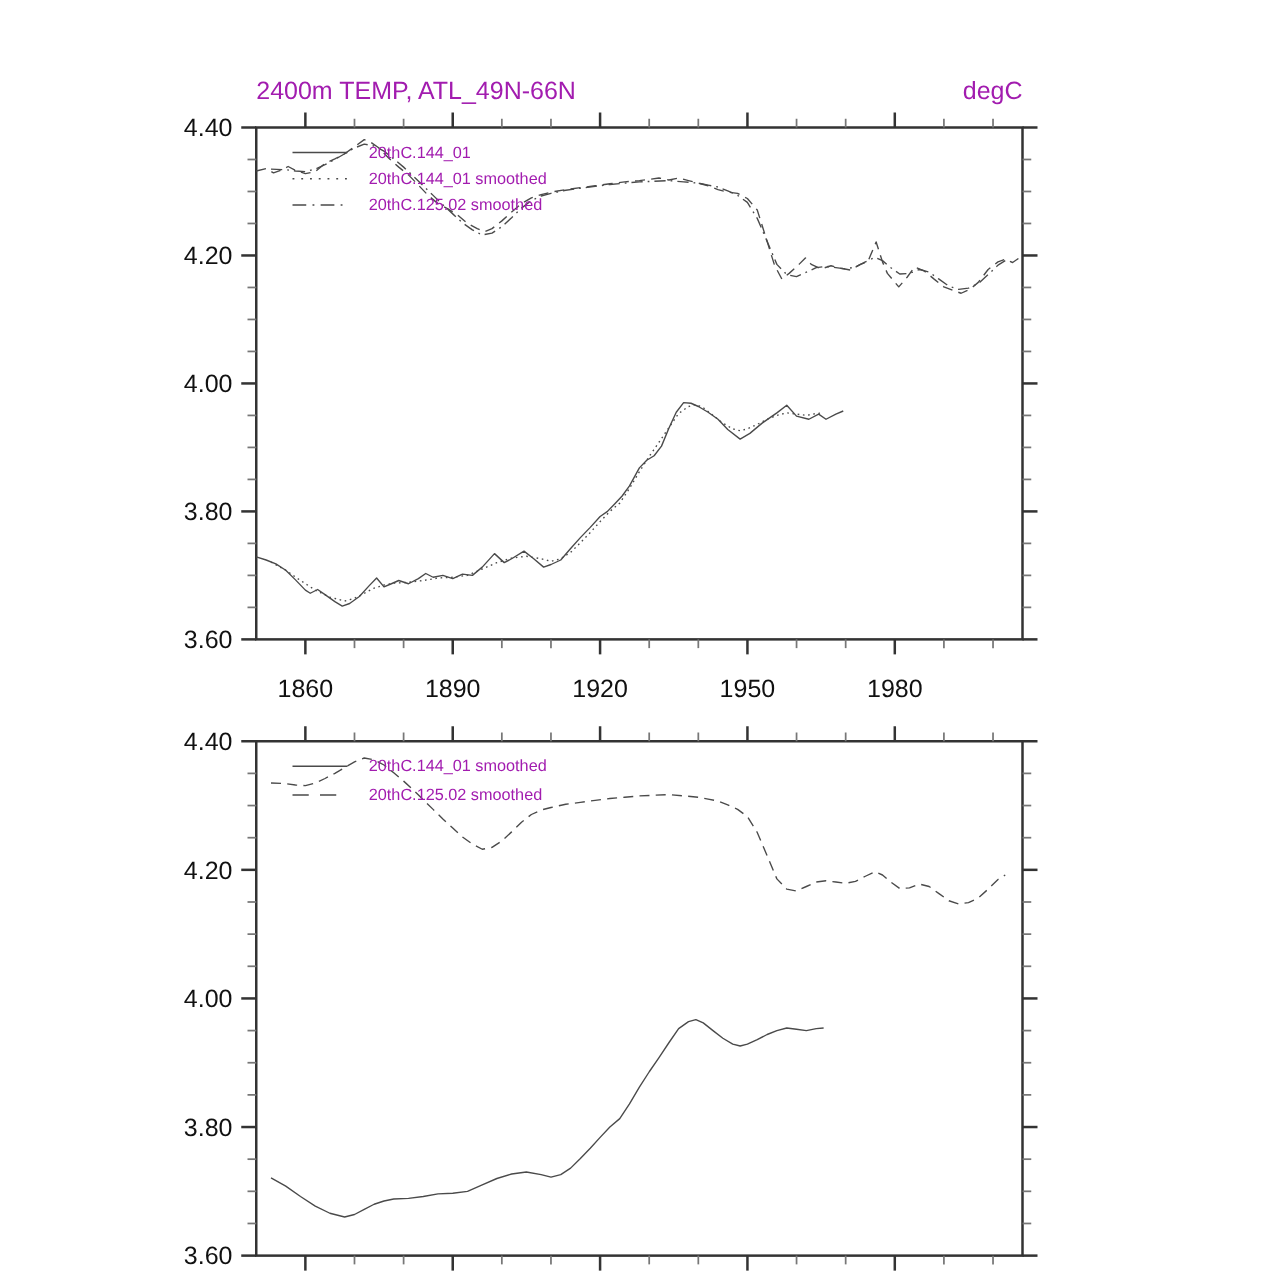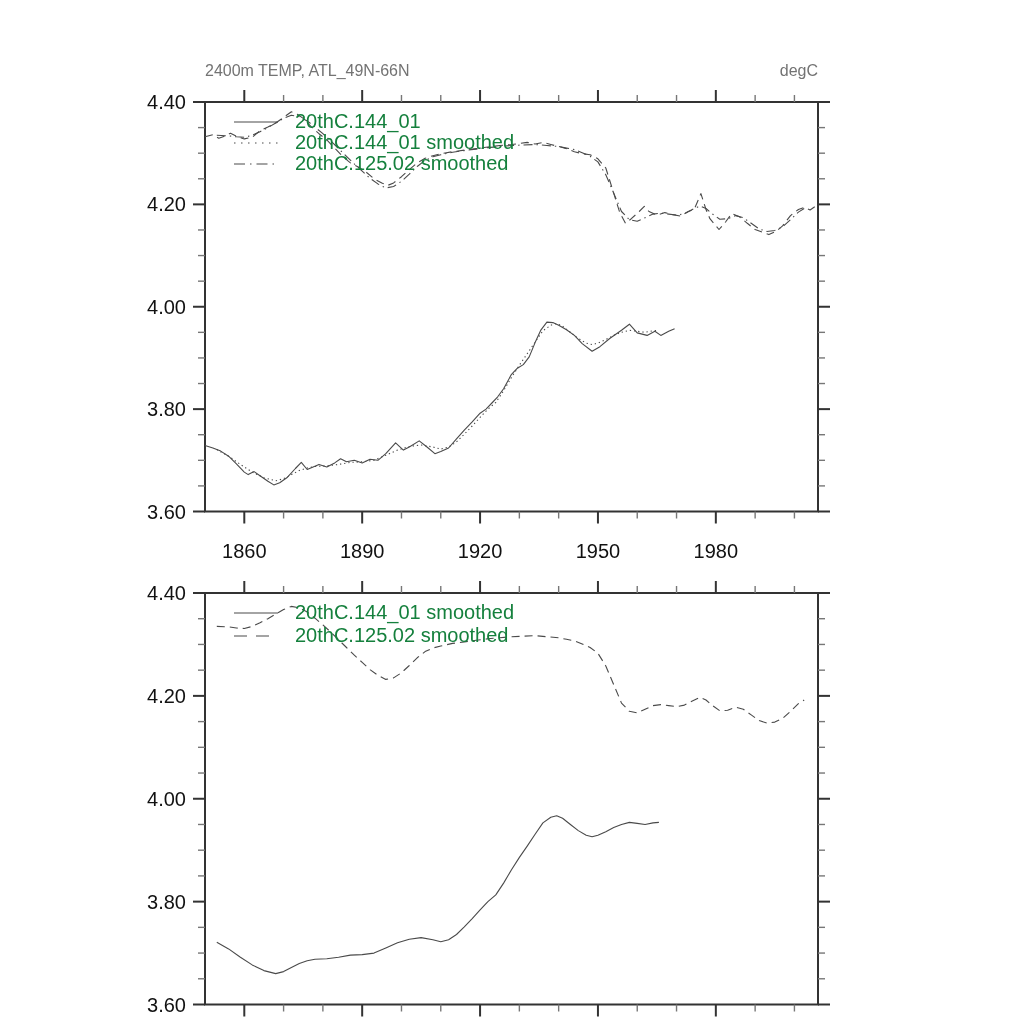--- a/index.html
+++ b/index.html
@@ -1,27 +1,27 @@
 <!DOCTYPE html>
 <html><head>
 <meta charset="utf-8">
 <style>
   html,body{margin:0;padding:0;background:#ffffff;}
   .page{position:relative;width:1024px;height:1024px;background:#ffffff;overflow:hidden;
         font-family:"Liberation Sans",sans-serif;color:#111;}
   #chart-svg{position:absolute;left:0;top:0;}
   .title-row{position:absolute;left:205px;top:62px;width:613px;display:flex;
-             justify-content:space-between;font-size:16px;color:#737373;}
+             justify-content:space-between;font-size:20px;color:#a21caf;}
   .legend{position:absolute;left:233px;}
   #legend-top{top:111px;}
   #legend-bottom{top:601px;}
   .legend-row{display:flex;align-items:center;height:21px;}
   #legend-bottom .legend-row{height:23px;}
   .legend-sample{margin-right:16px;flex:0 0 auto;}
-  .legend-label{font-size:20px;white-space:nowrap;color:#15803d;}
+  .legend-label{font-size:13px;white-space:nowrap;color:#a21caf;}
 </style>
 </head>
 <body>
 
 <div class="page">
   <svg id="chart-svg" width="1024" height="1024" viewBox="0 0 1024 1024">
       <rect x="205" y="102" width="613" height="409.5" fill="none" stroke="#333333" stroke-width="2"></rect>
       <line x1="244.2948717948718" y1="102" x2="244.2948717948718" y2="90" stroke="#333333" stroke-width="2"></line>
       <line x1="244.2948717948718" y1="511.5" x2="244.2948717948718" y2="523.5" stroke="#333333" stroke-width="2"></line>
       <line x1="362.1794871794872" y1="102" x2="362.1794871794872" y2="90" stroke="#333333" stroke-width="2"></line>

